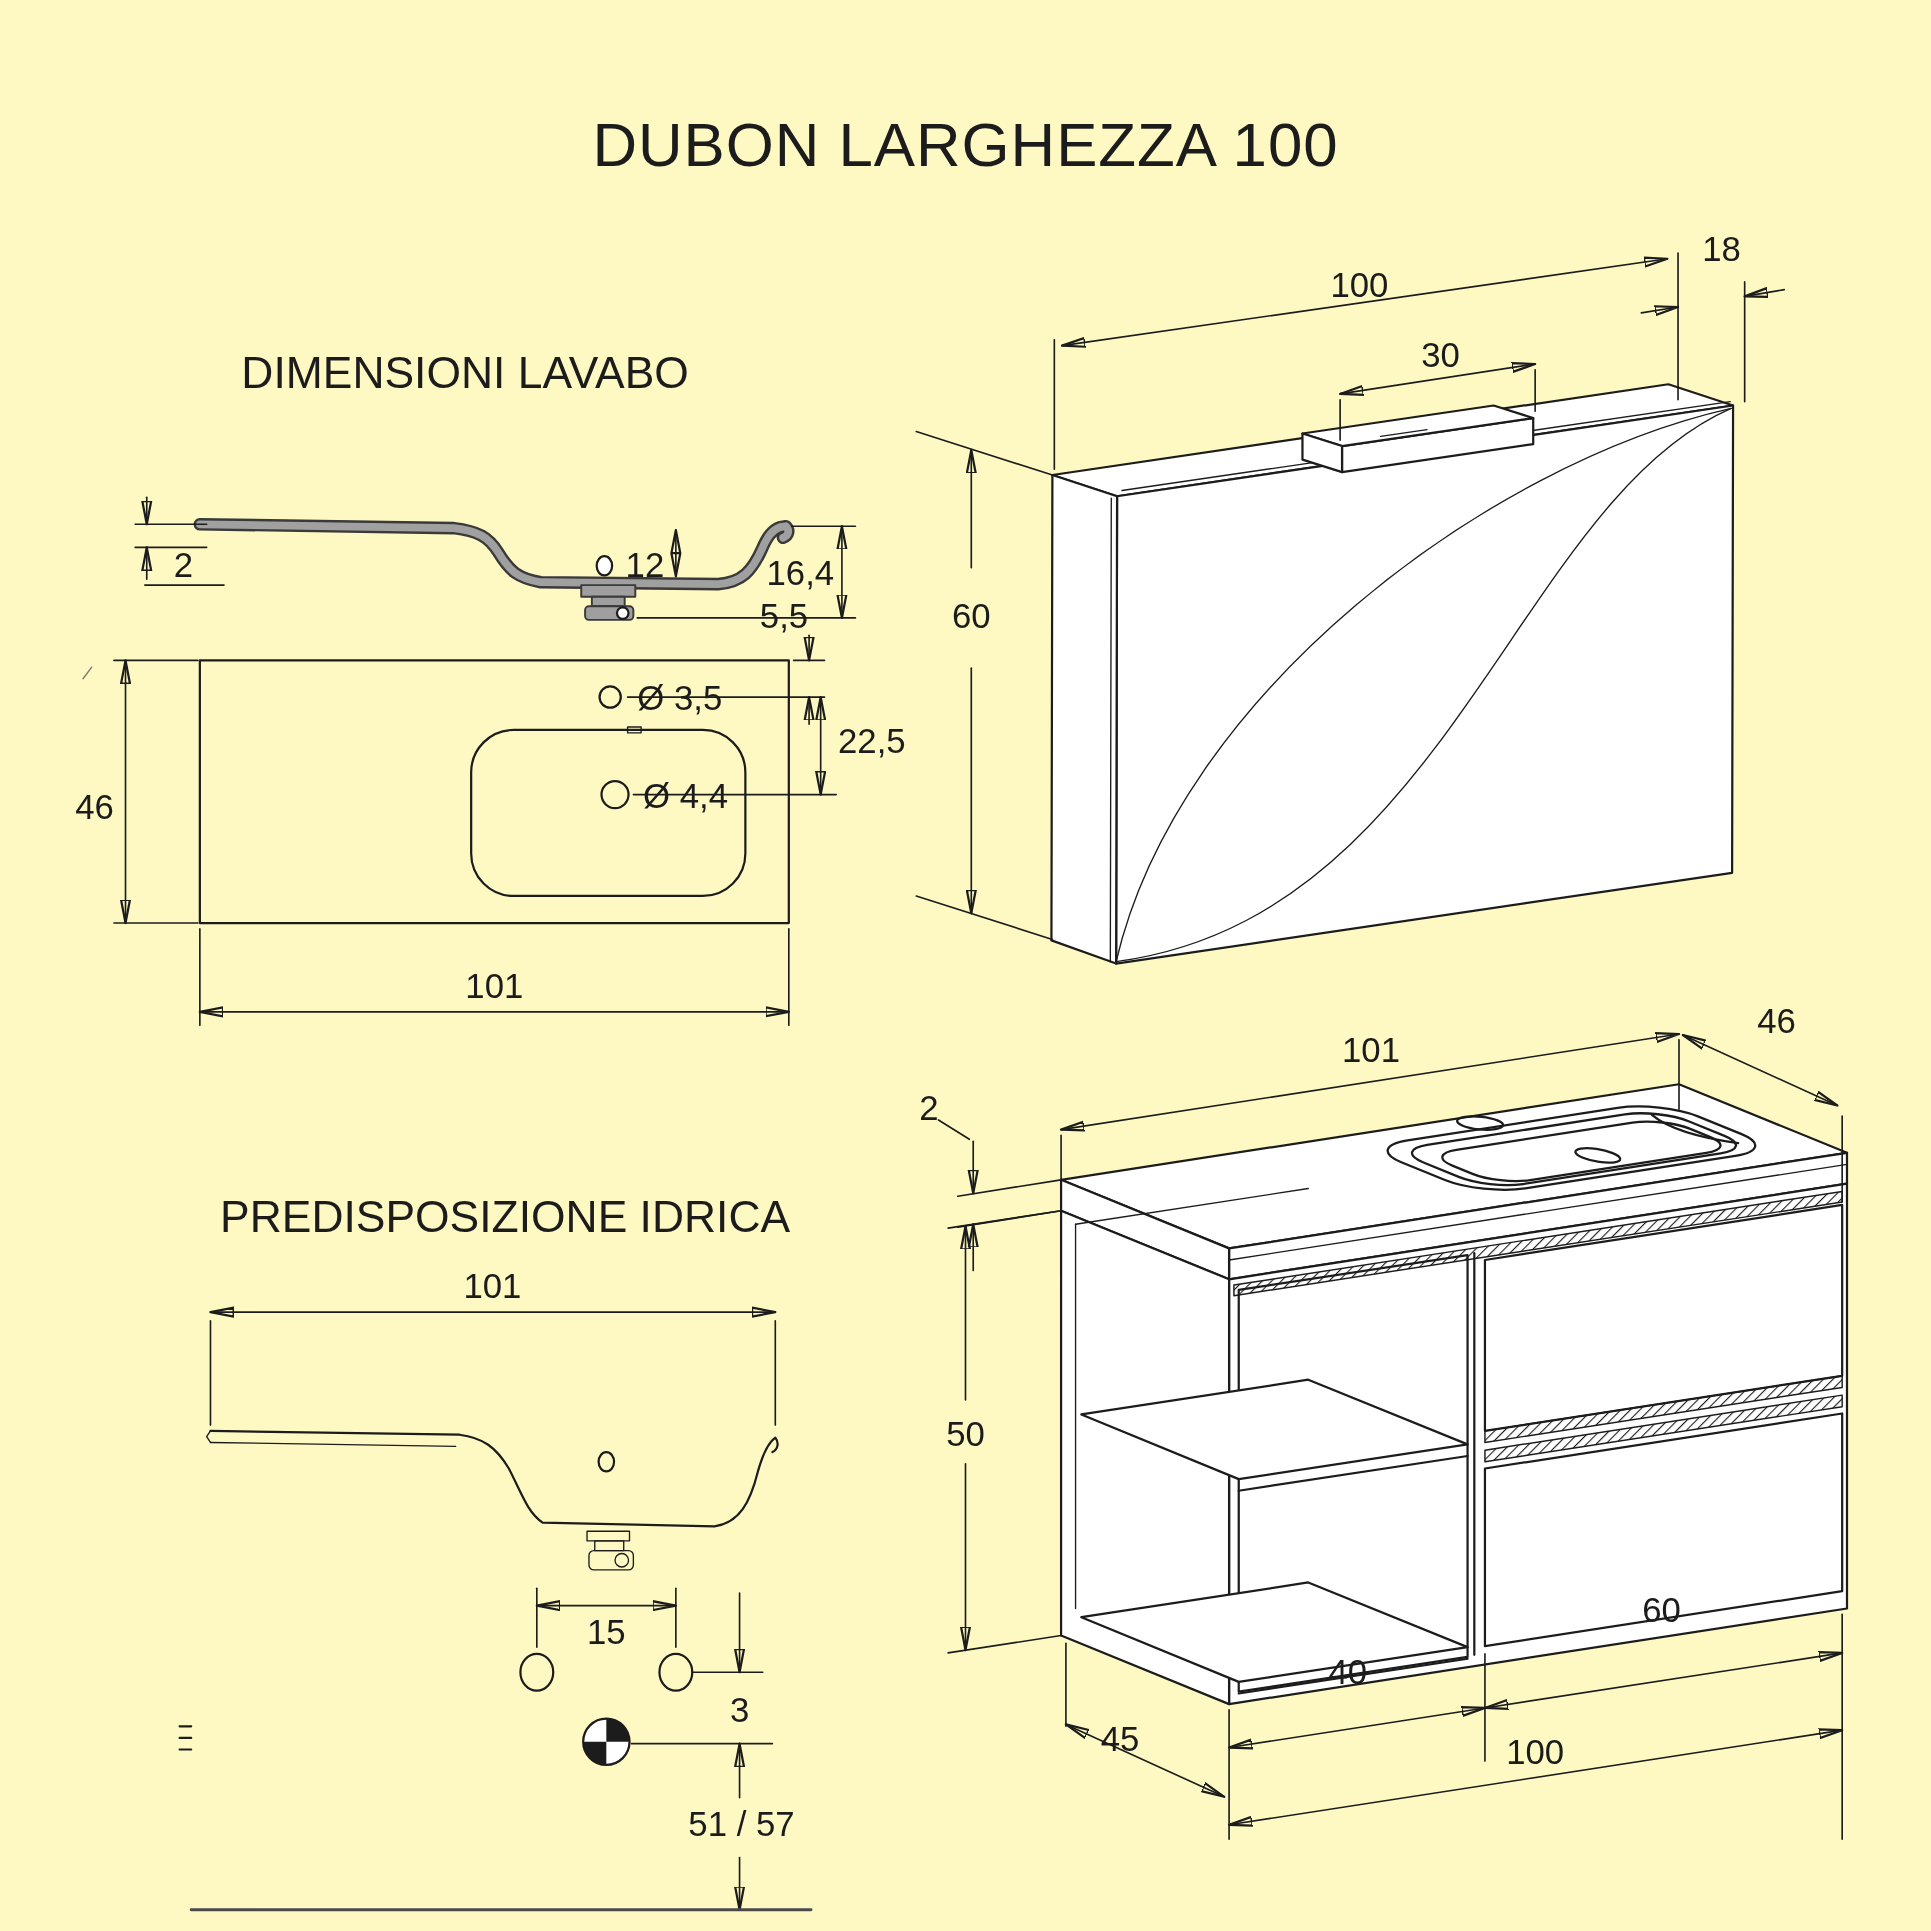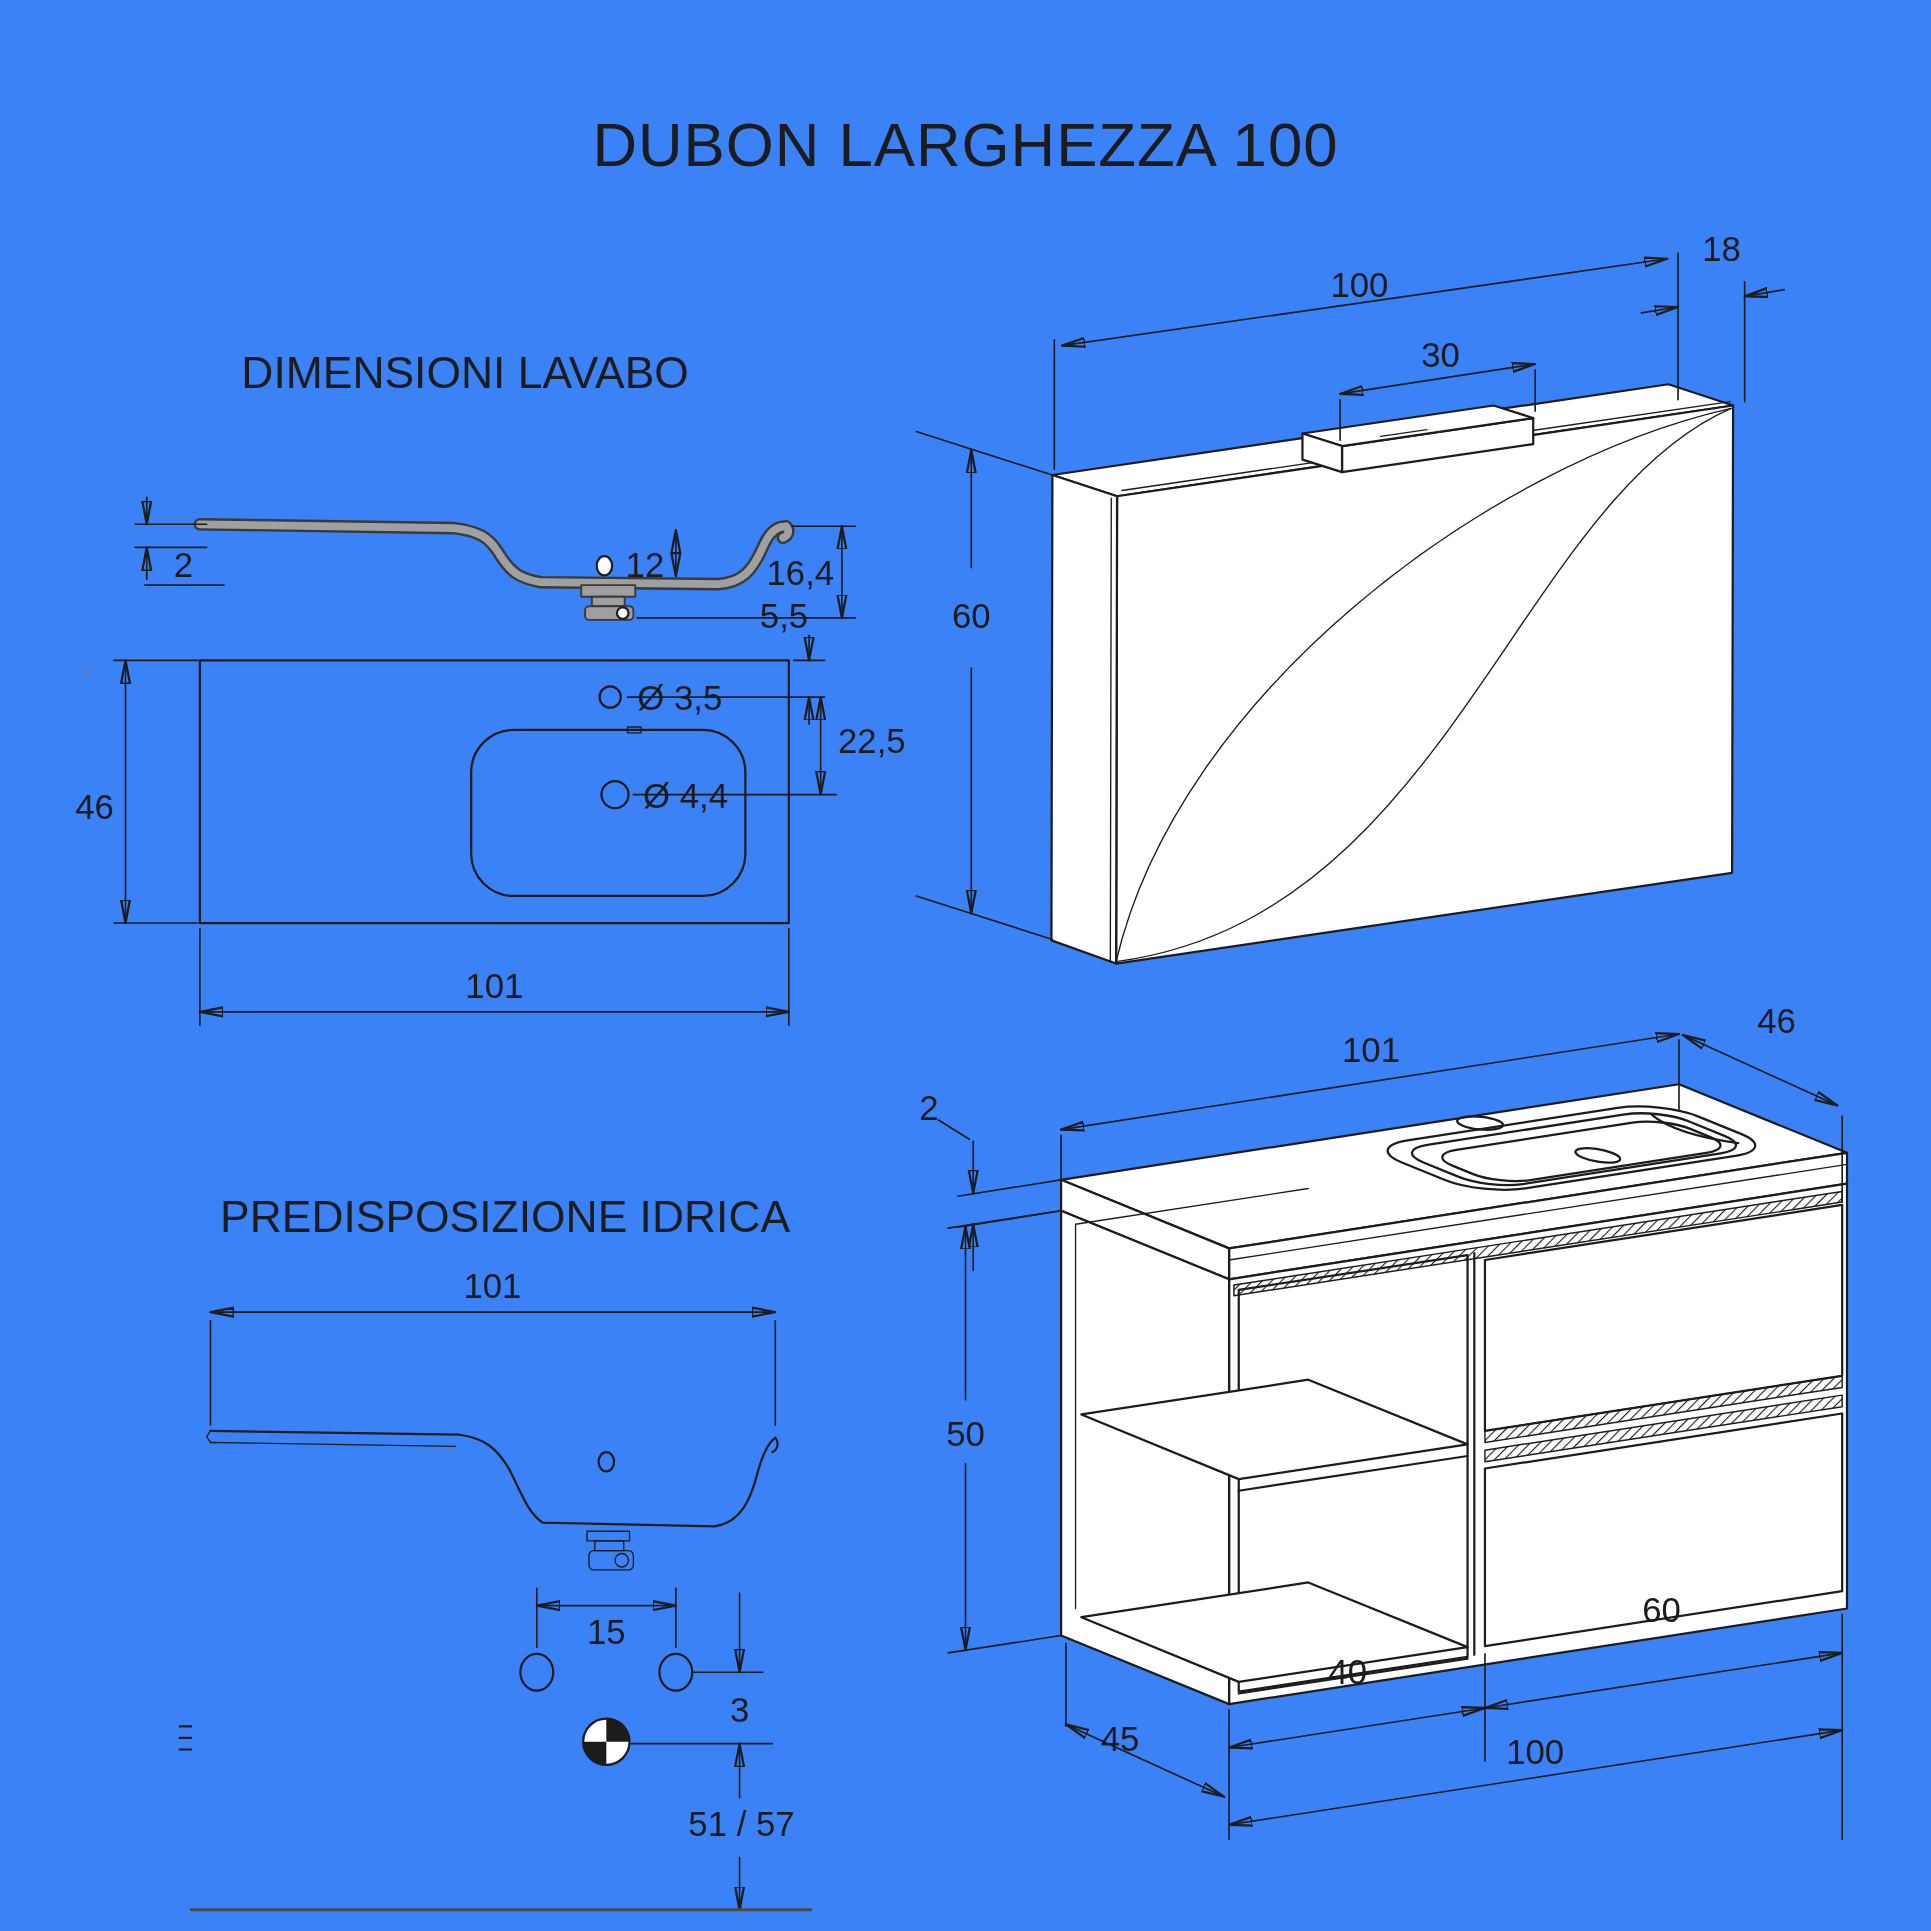--- a/index.html
+++ b/index.html
@@ -1,16 +1,16 @@
 <!DOCTYPE html>
 <html><head>
 <meta charset="utf-8">
 <style>
   html,body{margin:0;padding:0;background:#ffffff;}
-  .page{position:relative;width:1931px;height:1931px;background:#3b82f6;overflow:hidden;
+  .page{position:relative;width:1931px;height:1931px;background:#fef9c3;overflow:hidden;
         font-family:"Liberation Sans","DejaVu Sans",sans-serif;}
   svg{position:absolute;left:0;top:0;}
   svg line,svg path,svg rect,svg circle,svg ellipse,svg polygon,svg polyline{
       stroke:#1c1c1c;fill:none;stroke-width:2.3;stroke-linecap:round;stroke-linejoin:round;}
   .dim{stroke-width:1.7;}
   .thin{stroke-width:1.4;}
   .wht{fill:#ffffff;}
   .band{stroke:#3a3a3a;stroke-width:13;}
   .bandin{stroke:#a0a0a0;stroke-width:8;}
   .grayfill{fill:#9f9f9f;stroke:#3a3a3a;stroke-width:2;}

